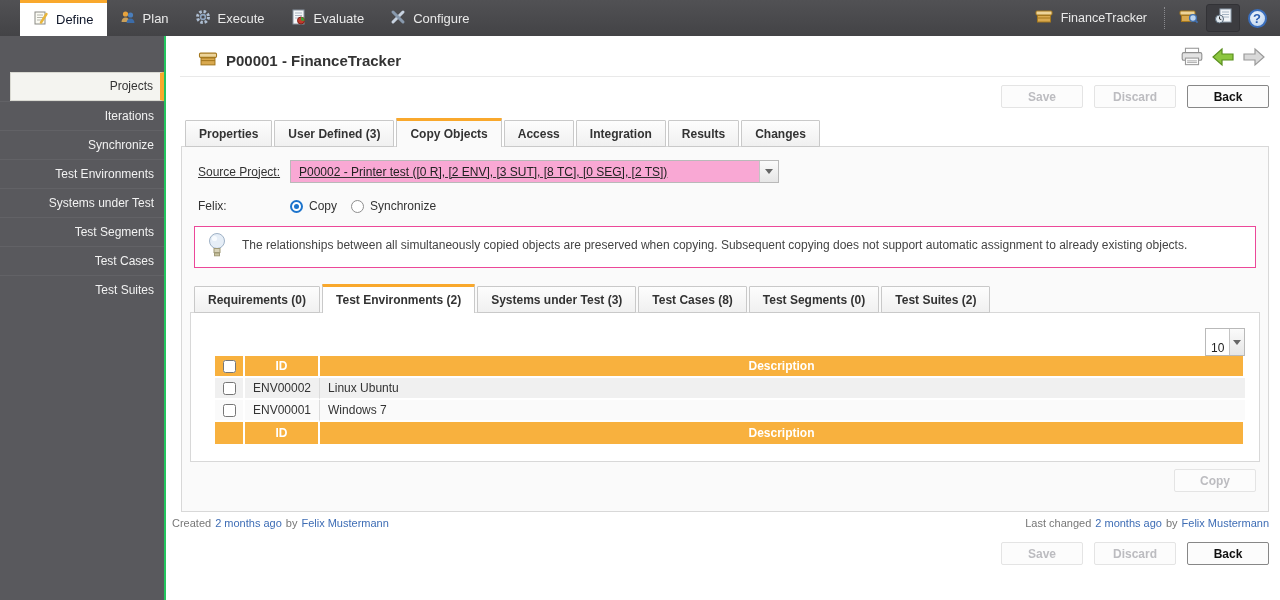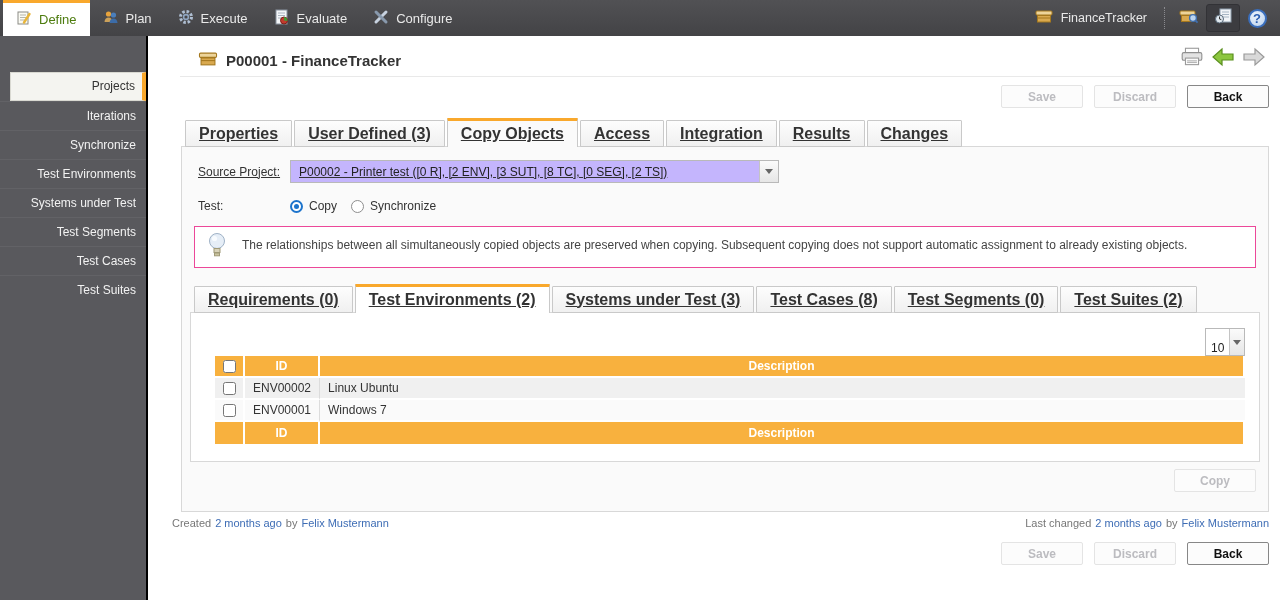--- a/index.html
+++ b/index.html
@@ -10,58 +10,58 @@
     --link:#3E6DB5;
     --radio:#1D74CC;
   }
   *{margin:0;padding:0;box-sizing:border-box;font-family:"Liberation Sans","DejaVu Sans",sans-serif;}
   body{width:1280px;height:600px;background:#fff;overflow:hidden;}
   .app{position:relative;width:1280px;height:600px;background:#fff;overflow:hidden;}
 
   
   .topbar{position:absolute;top:0;left:0;width:100%;height:36px;background:linear-gradient(#515154,#434346);display:flex;align-items:stretch;z-index:6;}
   .nav-tab{display:flex;align-items:center;gap:7px;padding:0 13px;color:#e9e9e9;font-size:13px;cursor:pointer;}
-  .nav-tab.active{background:#fff;border-top:3px solid var(--orange);color:#4d7c0f;margin-left:3px;}
+  .nav-tab.active{background:#fff;border-top:3px solid var(--orange);color:#0f172a;margin-left:20px;}
   .topbar-right{margin-left:auto;display:flex;align-items:center;padding-right:6px;}
   .project-chip{display:flex;align-items:center;gap:8px;color:#e9e9e9;font-size:12.5px;padding:0 10px;}
   .vsep{height:22px;border-left:1px dotted #8b8b8f;margin:0 7px;}
   .icon-btn{width:34px;height:28px;display:flex;align-items:center;justify-content:center;border-radius:3px;cursor:pointer;}
   .icon-btn.dark{background:#3c3c40;border:1px solid #323236;}
   .help-circle{width:19px;height:19px;border-radius:50%;background:radial-gradient(circle at 35% 30%,#eaf2fb,#bcd2ec);border:2px solid #3a6ebc;color:#2a5db0;font-weight:bold;font-size:13px;display:flex;align-items:center;justify-content:center;}
 
   
-  .sidebar{position:absolute;top:36px;left:0;width:148px;bottom:0;background:var(--sidebar);padding-top:36px;border-right:2px solid #000000;}
+  .sidebar{position:absolute;top:36px;left:0;width:166px;bottom:0;background:var(--sidebar);padding-top:36px;border-right:2px solid #22c55e;}
   .side-item{height:29px;line-height:29px;text-align:right;padding-right:10px;color:#f2f2f2;font-size:12px;border-top:1px solid rgba(255,255,255,0.06);cursor:pointer;}
   .side-item.active{background:#f4f4f0;color:#333;border:1px solid #d9d9d2;border-right:4px solid var(--orange);margin-left:10px;padding-right:7px;line-height:27px;}
 
   
   .main{position:absolute;left:170px;top:36px;right:0;bottom:0;background:#fff;}
   .page-header{position:absolute;top:9px;left:10px;right:10px;height:32px;border-bottom:1px solid #e9e9e9;display:flex;align-items:center;gap:8px;padding-left:18px;}
   .page-title{font-size:15px;font-weight:bold;color:#333;}
   .header-icons{position:absolute;right:4px;top:2px;display:flex;gap:7px;align-items:center;}
   .hicon{display:flex;align-items:center;justify-content:center;cursor:pointer;}
 
   .btn{min-width:82px;height:23px;font-size:12px;border-radius:2px;display:inline-flex;align-items:center;justify-content:center;background:#fcfcfc;cursor:pointer;font-weight:bold;}
   .btn.disabled{border:1px solid #e4e4e4;color:#bcbcc0;cursor:default;}
   .btn.primary{border:1px solid #878787;color:#111;font-weight:bold;}
   .top-actions{position:absolute;top:49px;right:11px;display:flex;gap:11px;}
   .bottom-actions{position:absolute;top:506px;right:11px;display:flex;gap:11px;}
 
   
   .tabs{position:absolute;left:15px;top:82px;display:flex;align-items:flex-end;height:29px;z-index:3;}
   .inner-tabs{position:absolute;left:12px;top:137px;display:flex;align-items:flex-end;height:29px;z-index:3;}
-  .tab{height:27px;border:1px solid #c9c9c9;background:linear-gradient(#fdfdfd,#f0f0f0);display:flex;align-items:center;padding:0 13px;margin-right:2px;font-weight:bold;font-size:16px;color:#333;cursor:pointer;border-radius:1px 1px 0 0;text-decoration:underline;}
+  .tab{height:27px;border:1px solid #c9c9c9;background:linear-gradient(#fdfdfd,#f0f0f0);display:flex;align-items:center;padding:0 13px;margin-right:2px;font-weight:bold;font-size:12px;color:#333;cursor:pointer;border-radius:1px 1px 0 0;}
   .tab.active{height:29px;border-top:3px solid var(--orange);border-bottom:none;background:#fafafa;cursor:default;}
   .inner-tabs .tab.active{background:#fff;}
 
   
   .panel{position:absolute;left:11px;right:11px;top:110px;height:366px;background:#fafafa;border:1px solid #d8d8d8;z-index:2;}
   .form-row{position:absolute;left:16px;display:flex;align-items:center;font-size:12px;color:#333;}
   .form-label{width:92px;}
-  .select-box{width:489px;height:23px;border:1px solid #b9b9b9;background:#c4b5fd;display:flex;align-items:center;font-size:12px;color:#222;cursor:pointer;}
+  .select-box{width:489px;height:23px;border:1px solid #b9b9b9;background:#f9a8d4;display:flex;align-items:center;font-size:12px;color:#222;cursor:pointer;}
   .select-box .txt{flex:1;padding:0 8px;white-space:nowrap;overflow:hidden;}
   .select-arrow{width:19px;align-self:stretch;border-left:1px solid #c4c4c4;background:linear-gradient(#fbfbfb,#e6e6e6);display:flex;align-items:center;justify-content:center;}
   .caret{width:0;height:0;border-left:4px solid transparent;border-right:4px solid transparent;border-top:5px solid #666;}
   .radio-wrap{display:flex;align-items:center;margin-right:14px;cursor:pointer;}
   .radio{width:13px;height:13px;border-radius:50%;border:1px solid #8e8e8e;background:#fff;display:inline-flex;align-items:center;justify-content:center;margin-right:6px;}
   .radio.selected{border:2px solid var(--radio);}
   .radio .dot{width:5px;height:5px;border-radius:50%;background:var(--radio);}
 
   .info-box{position:absolute;left:12px;right:12px;top:79px;height:42px;background:#fff;border:1px solid #ec4899;display:flex;align-items:flex-start;gap:15px;padding:5px 12px;}
   .info-text{font-size:12px;color:#444;margin-top:6px;}
@@ -260,21 +260,21 @@
         <span class="form-label">Source Project:</span>
         <div class="select-box">
           <span class="txt">P00002 - Printer test ([0 R], [2 ENV], [3 SUT], [8 TC], [0 SEG], [2 TS])</span>
           <span class="select-arrow">
               <span class="caret"></span>
             </span>
         </div>
       </div>
 
       <div class="form-row" style="top:52px;">
-        <span class="form-label">Test:</span>
+        <span class="form-label">Felix:</span>
         <span class="radio-wrap">
           <span class="radio selected">
               <span class="dot"></span>
             </span>
           <span>Copy</span>
         </span>
         <span class="radio-wrap">
           <span class="radio"></span>
           <span>Synchronize</span>
         </span>

